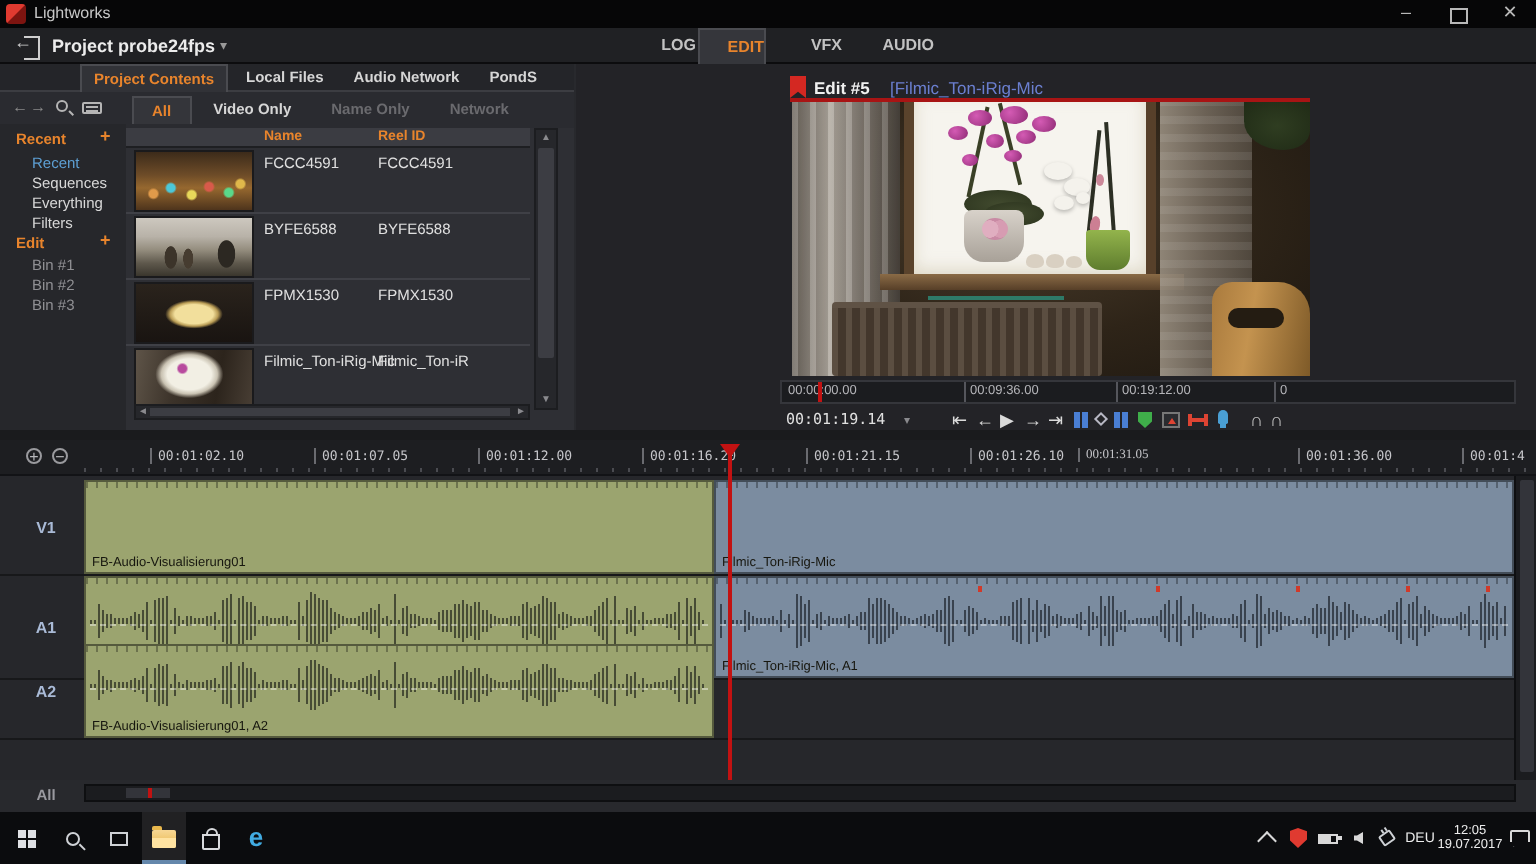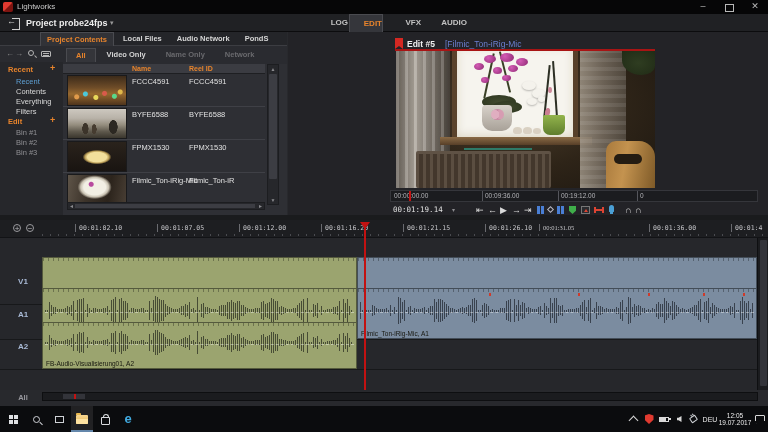--- a/index.html
+++ b/index.html
@@ -265,21 +265,21 @@
         <span class="ftab active">All</span>
         <span class="ftab">Video Only</span>
         <span class="ftab dim">Name Only</span>
         <span class="ftab dim">Network</span>
       </div>
     </div>
     <div class="sidebar"></div>
     <span class="sb sb-head" style="left:8px;top:33px;">Recent</span>
     <span class="sb sb-plus" style="left:50px;top:31px;">+</span>
     <span class="sb sb-item sel" style="left:16px;top:45px;">Recent</span>
-    <span class="sb sb-item" style="left:16px;top:55px;">Contents</span>
+    <span class="sb sb-item" style="left:16px;top:55px;">Sequences</span>
     <span class="sb sb-item" style="left:16px;top:65px;">Everything</span>
     <span class="sb sb-item" style="left:16px;top:75px;">Filters</span>
     <span class="sb sb-head" style="left:8px;top:85px;">Edit</span>
     <span class="sb sb-plus" style="left:50px;top:83px;">+</span>
     <span class="sb sb-item dim" style="left:16px;top:96px;">Bin #1</span>
     <span class="sb sb-item dim" style="left:16px;top:106px;">Bin #2</span>
     <span class="sb sb-item dim" style="left:16px;top:116px;">Bin #3</span>
 
     <div class="cliptable">
       <div class="ct-head">
@@ -407,21 +407,21 @@
       <span class="rtick mono" style="left:321px;">00:01:16.20</span>
       <span class="rtick mono" style="left:403px;">00:01:21.15</span>
       <span class="rtick mono" style="left:485px;">00:01:26.10</span>
       <span class="rtick mono" style="left:539px;font-family:Liberation Serif, serif;">00:01:31.05</span>
       <span class="rtick mono" style="left:649px;">00:01:36.00</span>
       <span class="rtick mono" style="left:731px;">00:01:4</span>
     </div>
 
     <div class="tracks">
 
-      <div class="trow" style="top:19px;height:48px;">
+      <div class="trow" style="top:2px;height:48px;">
         <span class="tlabel">V1</span>
         <div class="clip green" style="left:42px;width:315px;">
           <span class="clip-label">FB-Audio-Visualisierung01</span>
         </div>
         <div class="clip blue" style="left:357px;width:400px;">
           <span class="clip-label">Filmic_Ton-iRig-Mic</span>
         </div>
       </div>
 
       <div class="trow" style="top:50px;height:52px;">

